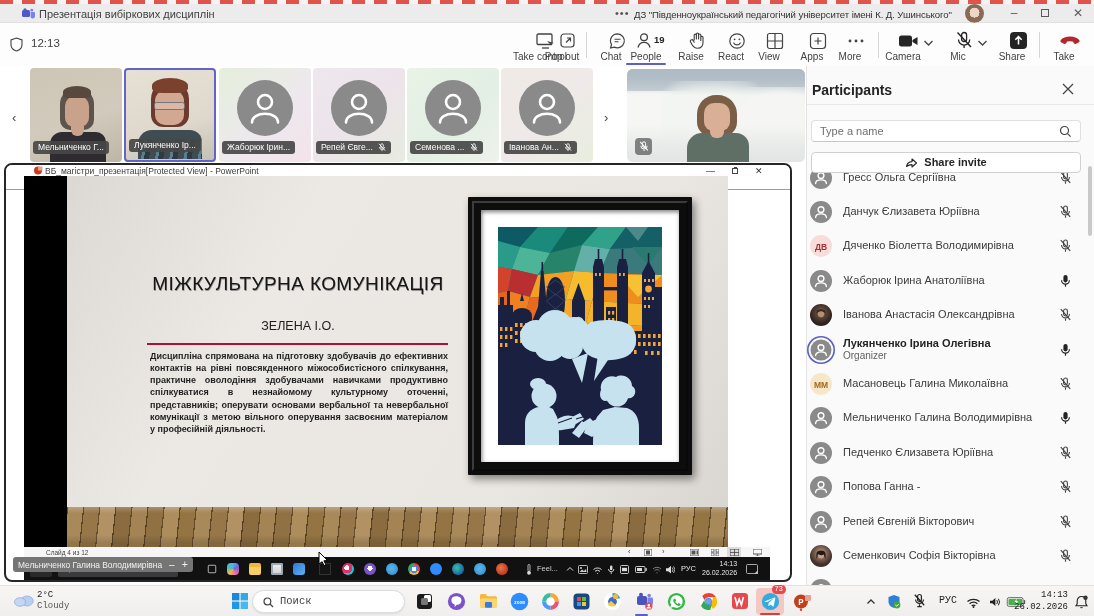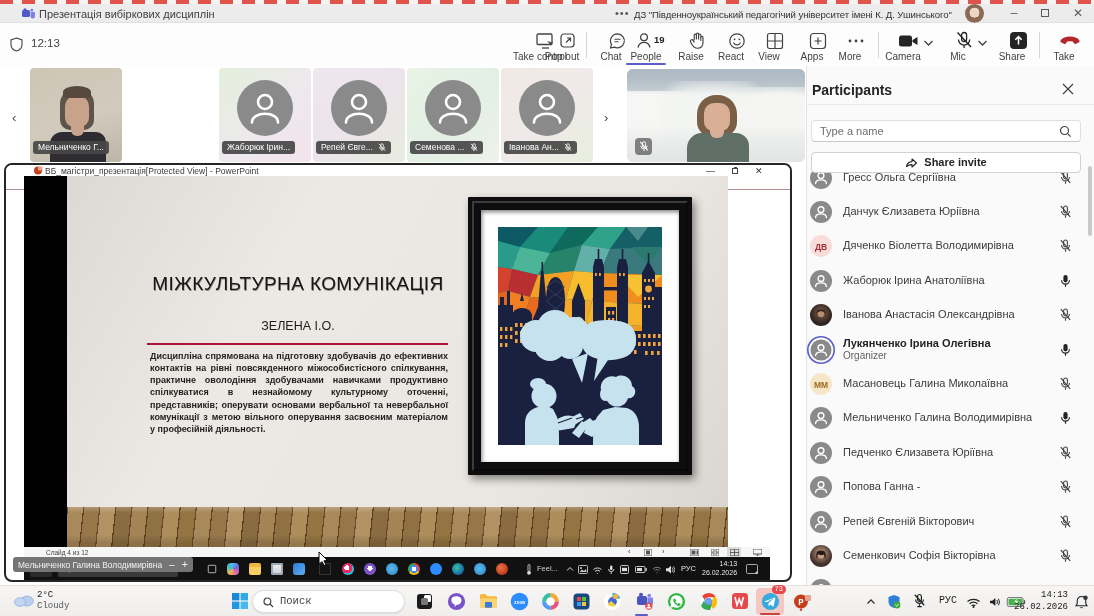--- a/index.html
+++ b/index.html
@@ -243,20 +243,29 @@
 
     <div class="vtile" style="left:30px;background:linear-gradient(160deg,#cdc6b6 0%,#d2cbbd 55%,#bdb5a5 100%);">
       <div style="position:absolute;left:30px;top:20px;width:34px;height:42px;background:#5d544b;border-radius:16px 16px 10px 10px;"></div>
       <div style="position:absolute;left:35px;top:28px;width:24px;height:31px;background:#c9a28c;border-radius:10px 10px 9px 9px;"></div>
       <div style="position:absolute;left:33px;top:18px;width:28px;height:12px;background:#57493e;border-radius:50% 50% 20% 20%;"></div>
       <div style="position:absolute;left:20px;top:64px;width:56px;height:30px;background:#2e2b31;border-radius:12px 10px 0 0;"></div>
       <div style="position:absolute;left:41px;top:58px;width:13px;height:10px;background:#c9a28c;border-radius:0 0 6px 6px;"></div>
       <div class="vtag">Мельниченко Г...</div>
     </div>
 
+    <div class="vtile" style="left:124px;background:linear-gradient(165deg,#e6e1d4 0%,#ded9cc 60%,#c5c0b4 100%);border:2.5px solid #6264c7;">
+      <div style="position:absolute;left:25px;top:11px;width:38px;height:46px;background:#6d3a2e;border-radius:18px 18px 12px 12px;"></div>
+      <div style="position:absolute;left:29px;top:20px;width:29px;height:35px;background:#d3a892;border-radius:11px 11px 10px 10px;"></div>
+      <div style="position:absolute;left:26px;top:8px;width:36px;height:15px;background:#7a412f;border-radius:50% 50% 30% 30%;"></div>
+      <div style="position:absolute;left:28px;top:32px;width:31px;height:8px;border:1.4px solid #75757d;border-radius:2.5px;background:rgba(255,255,255,.18);"></div>
+      <div style="position:absolute;left:12px;top:60px;width:64px;height:29px;background:#3f4c52;border-radius:14px 12px 0 0;"></div>
+      <div style="position:absolute;left:12px;top:70px;width:64px;height:19px;background:repeating-linear-gradient(100deg,#3f4c52 0 6px,#5a7f8c 6px 9px,#2f3a40 9px 14px);"></div>
+      <div class="vtag">Лукянченко Ір...</div>
+    </div>
 
     <div class="vtile" style="left:219px;background:linear-gradient(135deg,#e4efdc 0%,#eee8ee 60%,#f3e3ea 100%);">
       <span class="avcirc"><svg width="56" height="56" viewBox="0 0 56 56">
             <circle cx="28" cy="28" r="28" fill="#8a8a8a"></circle>
             <circle cx="28" cy="22" r="7" fill="none" stroke="#fff" stroke-width="2.6"></circle>
             <path d="M15 42.5c0-5.5 5.8-8.7 13-8.7s13 3.2 13 8.7" fill="none" stroke="#fff" stroke-width="2.6" stroke-linecap="round"></path>
           </svg></span>
       <div class="vtag">Жаборюк Ірин...</div>
     </div>
     <div class="vtile" style="left:313px;background:linear-gradient(140deg,#efe7ee 0%,#ece4ea 50%,#e7ecdf 100%);">

